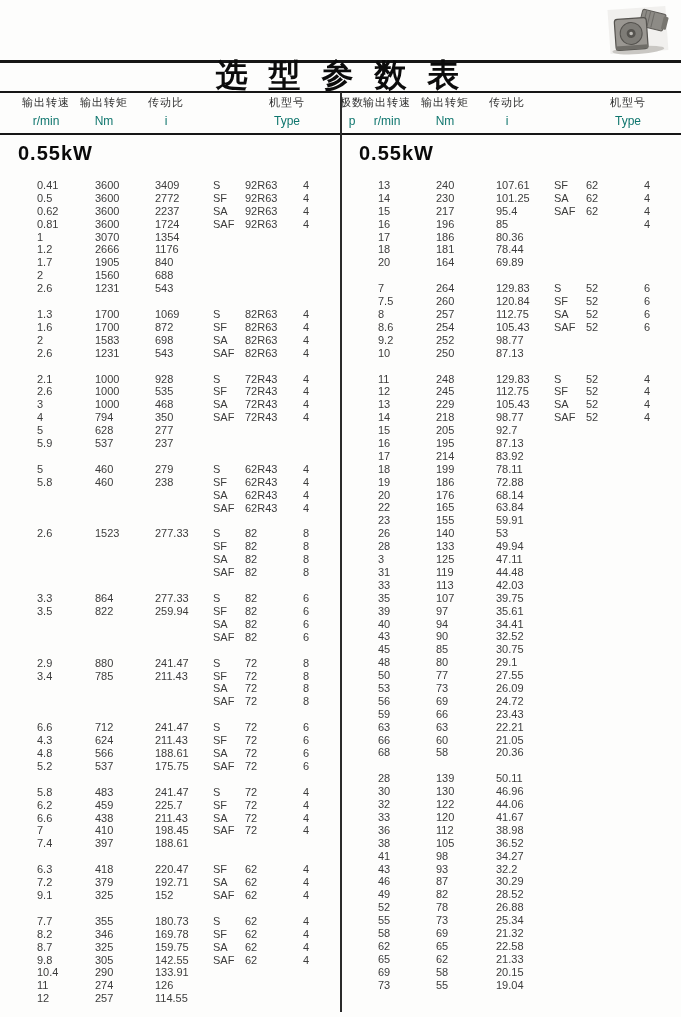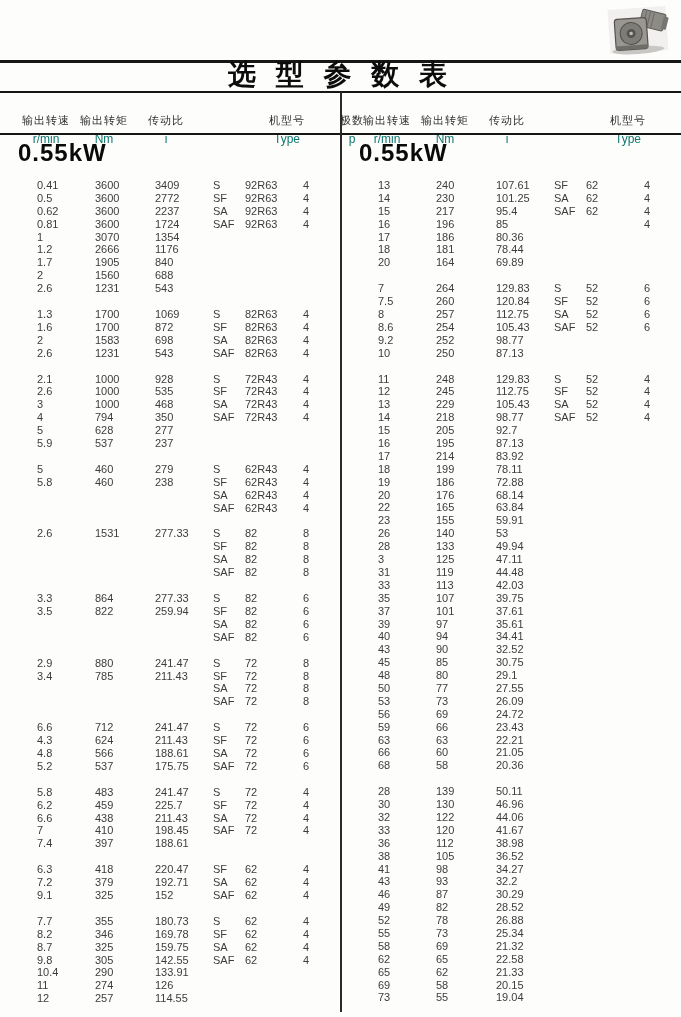--- a/index.html
+++ b/index.html
@@ -10,41 +10,41 @@
     color:#3c3c3c;
   }
   .page{position:absolute;inset:0;}
   .rule{position:absolute;left:0;right:0;background:#161616;}
   .rule.top{top:60px;height:3px;}
   .rule.title-under{top:91px;height:2px;}
   .rule.header-under{top:133px;height:2px;}
   .center-divider{position:absolute;left:340px;top:92px;width:2px;height:920px;background:#2a2a2a;}
   .page-title{
     position:absolute;top:59px;left:0;width:100%;
-    text-align:center;font-size:28px;font-weight:bold;color:#0c0c0c;
+    text-align:center;font-size:32px;font-weight:bold;color:#0c0c0c;
     letter-spacing:6px;line-height:32px;
   }
   
-  .hdr-half{position:absolute;top:113px;width:356px;height:38px;}
+  .hdr-half{position:absolute;top:95px;width:356px;height:38px;}
   .hdr-half.left{left:0;}
   .hdr-half.right{left:341px;}
   .hdr-cell{position:absolute;transform:translateX(-50%);text-align:center;}
   .hdr-cell .lab{font-size:11px;color:#2f2f2f;letter-spacing:1px;white-space:nowrap;}
   .hdr-cell .unit{font-size:12px;color:#0f766e;margin-top:4px;}
   .hdr-cell.p0{left:46px;}
   .hdr-cell.p1{left:104px;}
   .hdr-cell.p2{left:166px;}
   .hdr-cell.p3{left:247px;margin-left:40px;}
   .hdr-cell.p4{left:304px;margin-left:48px;}
   
   .half{position:absolute;top:139px;width:340px;}
   .half.left{left:0;}
   .half.right{left:341px;}
   .kw{
-    font-size:24px;font-weight:bold;color:#0a0a0a;
+    font-size:20px;font-weight:bold;color:#0a0a0a;
     margin:0 0 12px 18px;letter-spacing:1px;line-height:28px;
   }
   .group{margin-bottom:13px;}
   .row{
     display:grid;
     grid-template-columns:58px 60px 58px 32px 58px 24px;
     padding-left:37px;
     height:12.9px;
     font-size:11px;
     line-height:12.9px;
@@ -324,21 +324,21 @@
             <span></span>
             <span></span>
             <span>SAF</span>
             <span>62R43</span>
             <span>4</span>
           </div>
         </div>
         <div class="group">
           <div class="row">
             <span>2.6</span>
-            <span>1531</span>
+            <span>1523</span>
             <span>277.33</span>
             <span>S</span>
             <span>82</span>
             <span>8</span>
           </div>
           <div class="row">
             <span></span>
             <span></span>
             <span></span>
             <span>SF</span>
@@ -843,28 +843,20 @@
           </div>
           <div class="row">
             <span>35</span>
             <span>107</span>
             <span>39.75</span>
             <span></span>
             <span></span>
             <span></span>
           </div>
           <div class="row">
-            <span>37</span>
-            <span>101</span>
-            <span>37.61</span>
-            <span></span>
-            <span></span>
-            <span></span>
-          </div>
-          <div class="row">
             <span>39</span>
             <span>97</span>
             <span>35.61</span>
             <span></span>
             <span></span>
             <span></span>
           </div>
           <div class="row">
             <span>40</span>
             <span>94</span>

